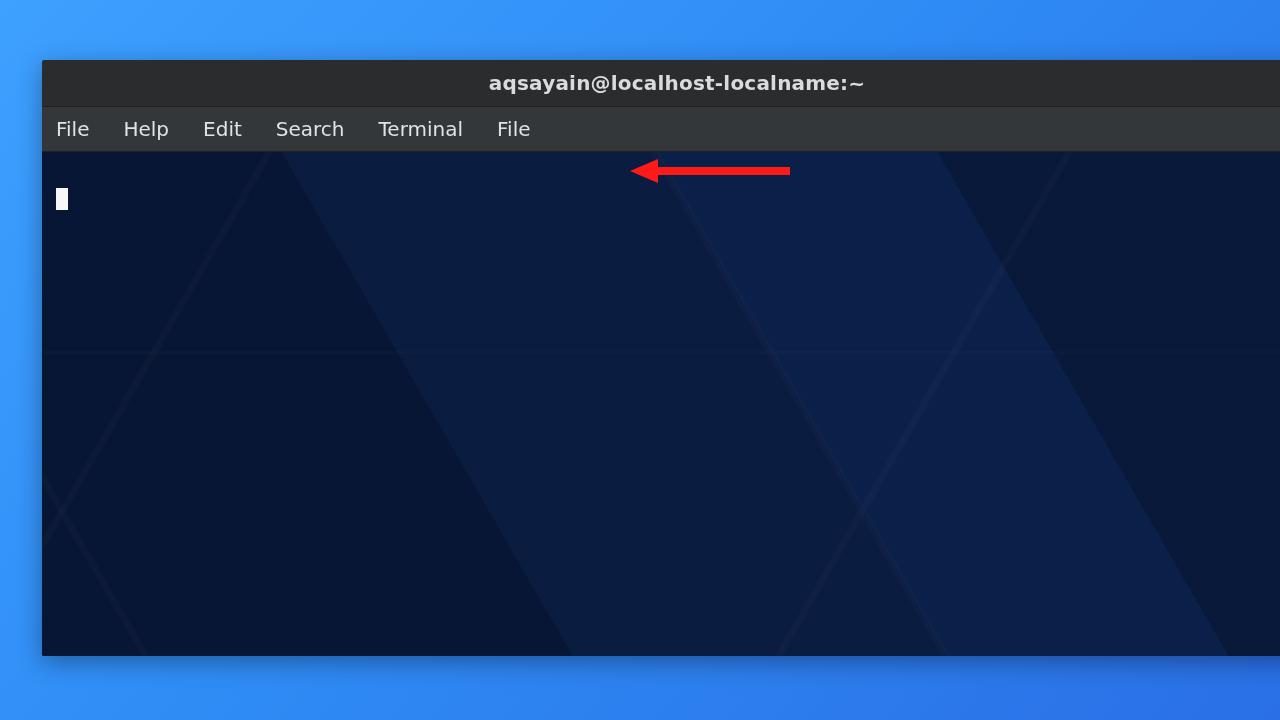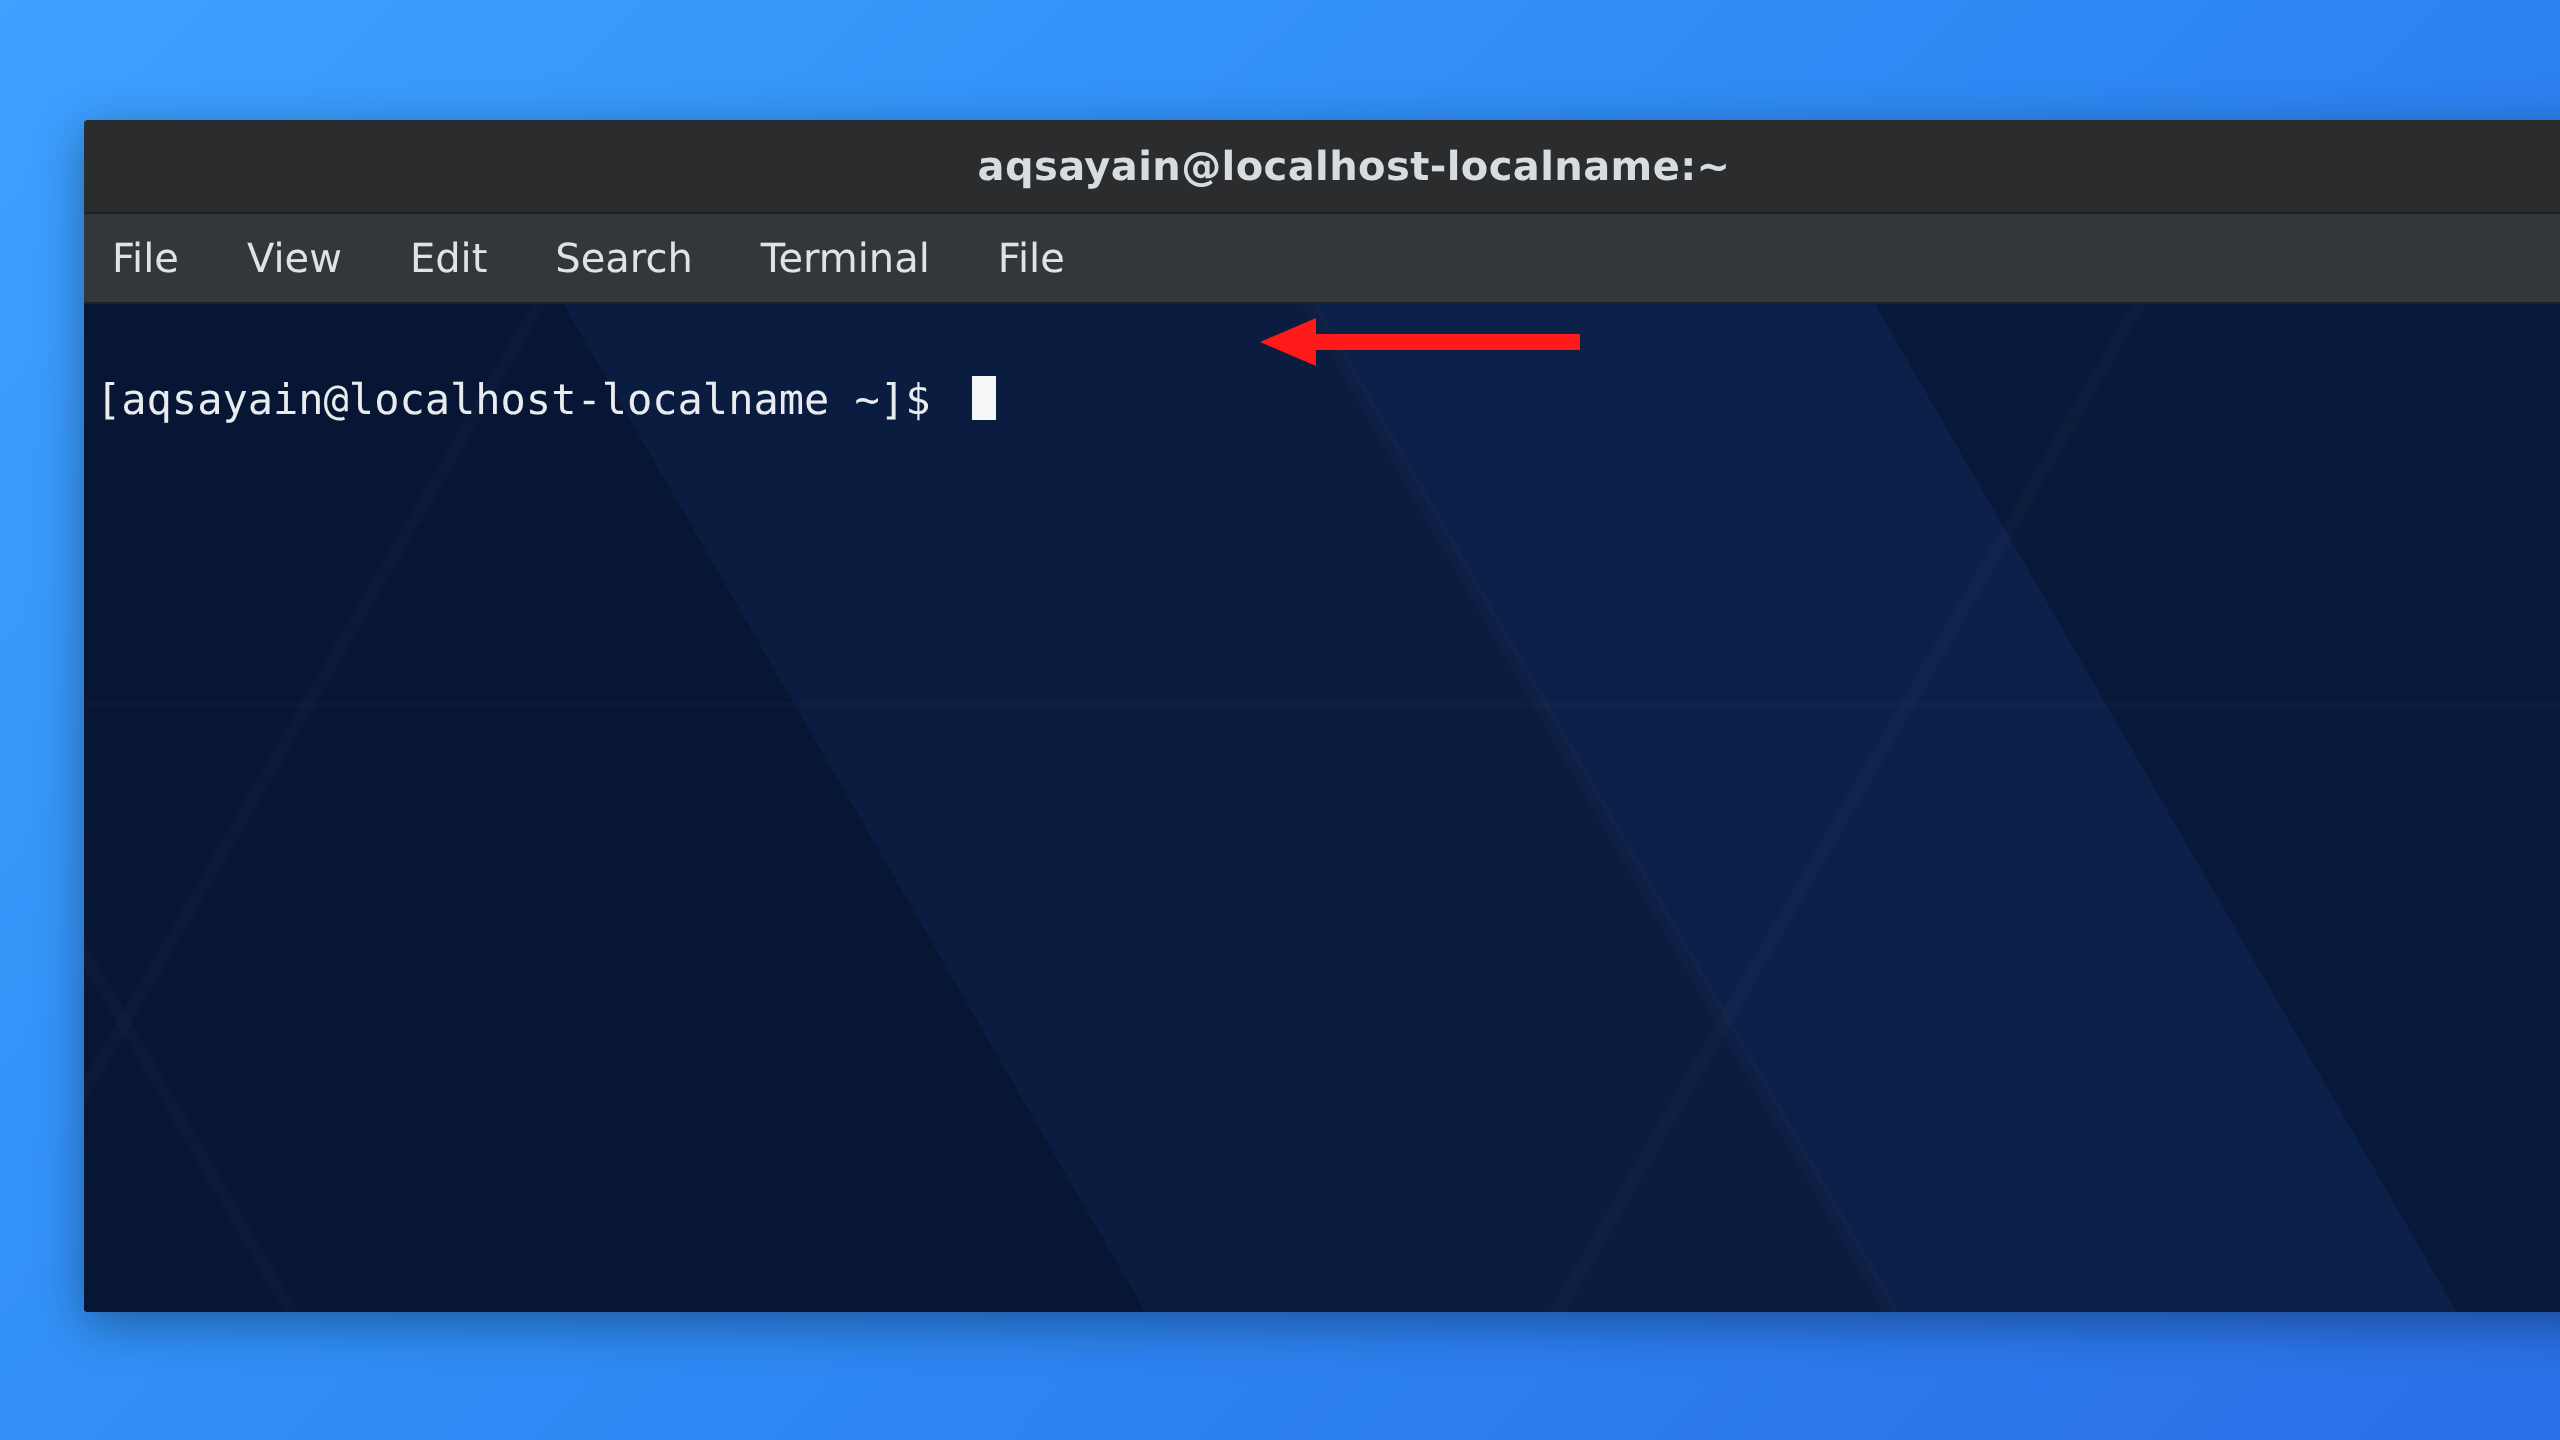--- a/index.html
+++ b/index.html
@@ -118,32 +118,32 @@
 <div class="desktop">
 
   <div class="window">
 
     <div class="titlebar">
       <span>aqsayain@localhost-localname:~</span>
     </div>
 
     <div class="menubar">
       <span class="menu-item">File</span>
-      <span class="menu-item">View</span>
+      <span class="menu-item">Help</span>
       <span class="menu-item">Edit</span>
       <span class="menu-item">Search</span>
       <span class="menu-item">Terminal</span>
       <span class="menu-item">File</span>
     </div>
 
     <div class="terminal-area">
       <div class="terminal-bg"></div>
 
       <div class="terminal-content">
-<span>[aqsayain@localhost-localname ~]$ </span><span class="cursor-block"></span>
+<span class="cursor-block"></span>
         <svg class="annotation-arrow" viewBox="0 0 160 30">
           <line x1="160" y1="15" x2="24" y2="15" stroke="#ff1a1a" stroke-width="8" stroke-linecap="round"></line>
           <polygon points="0,15 28,3 28,27" fill="#ff1a1a"></polygon>
         </svg>
       </div>
     </div>
 
   </div>
 
 </div>

